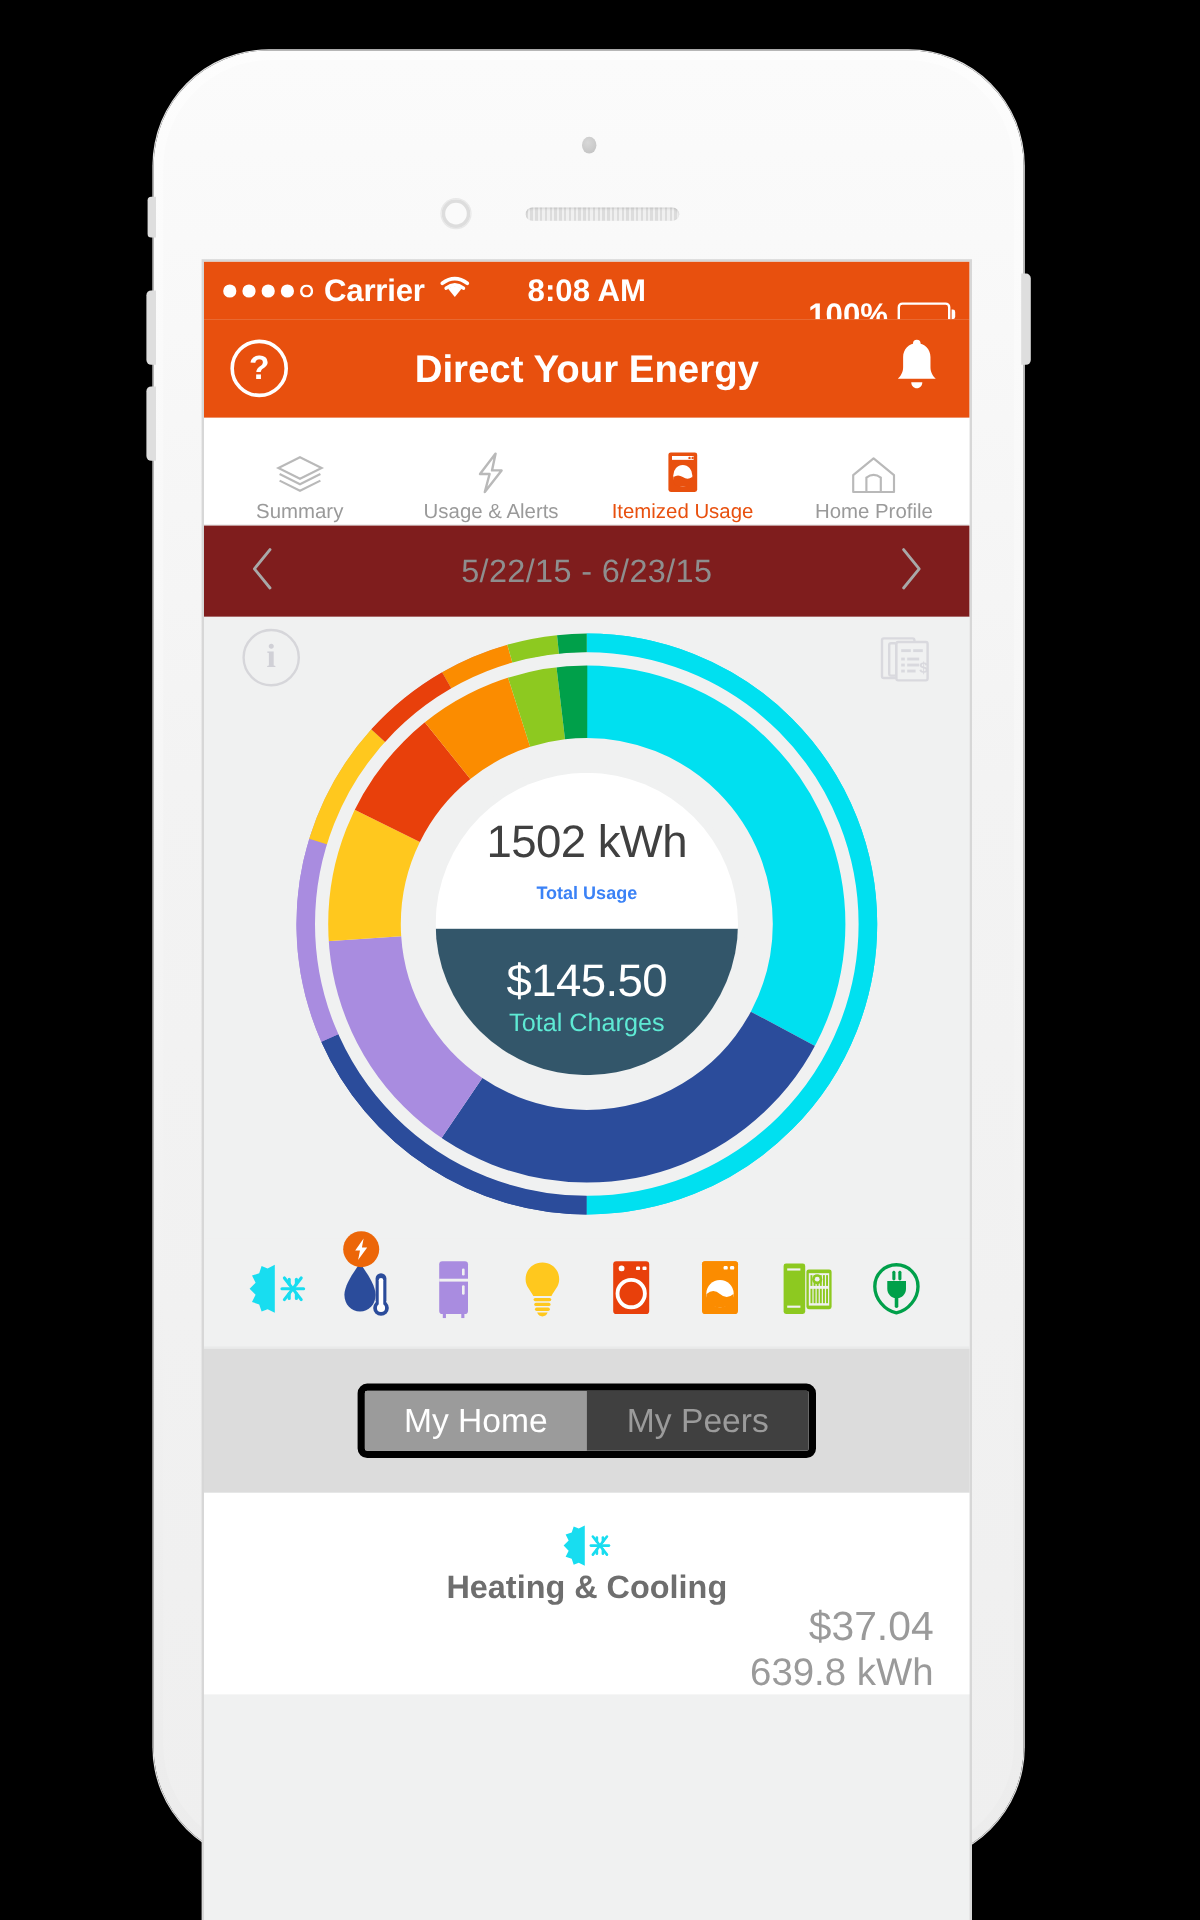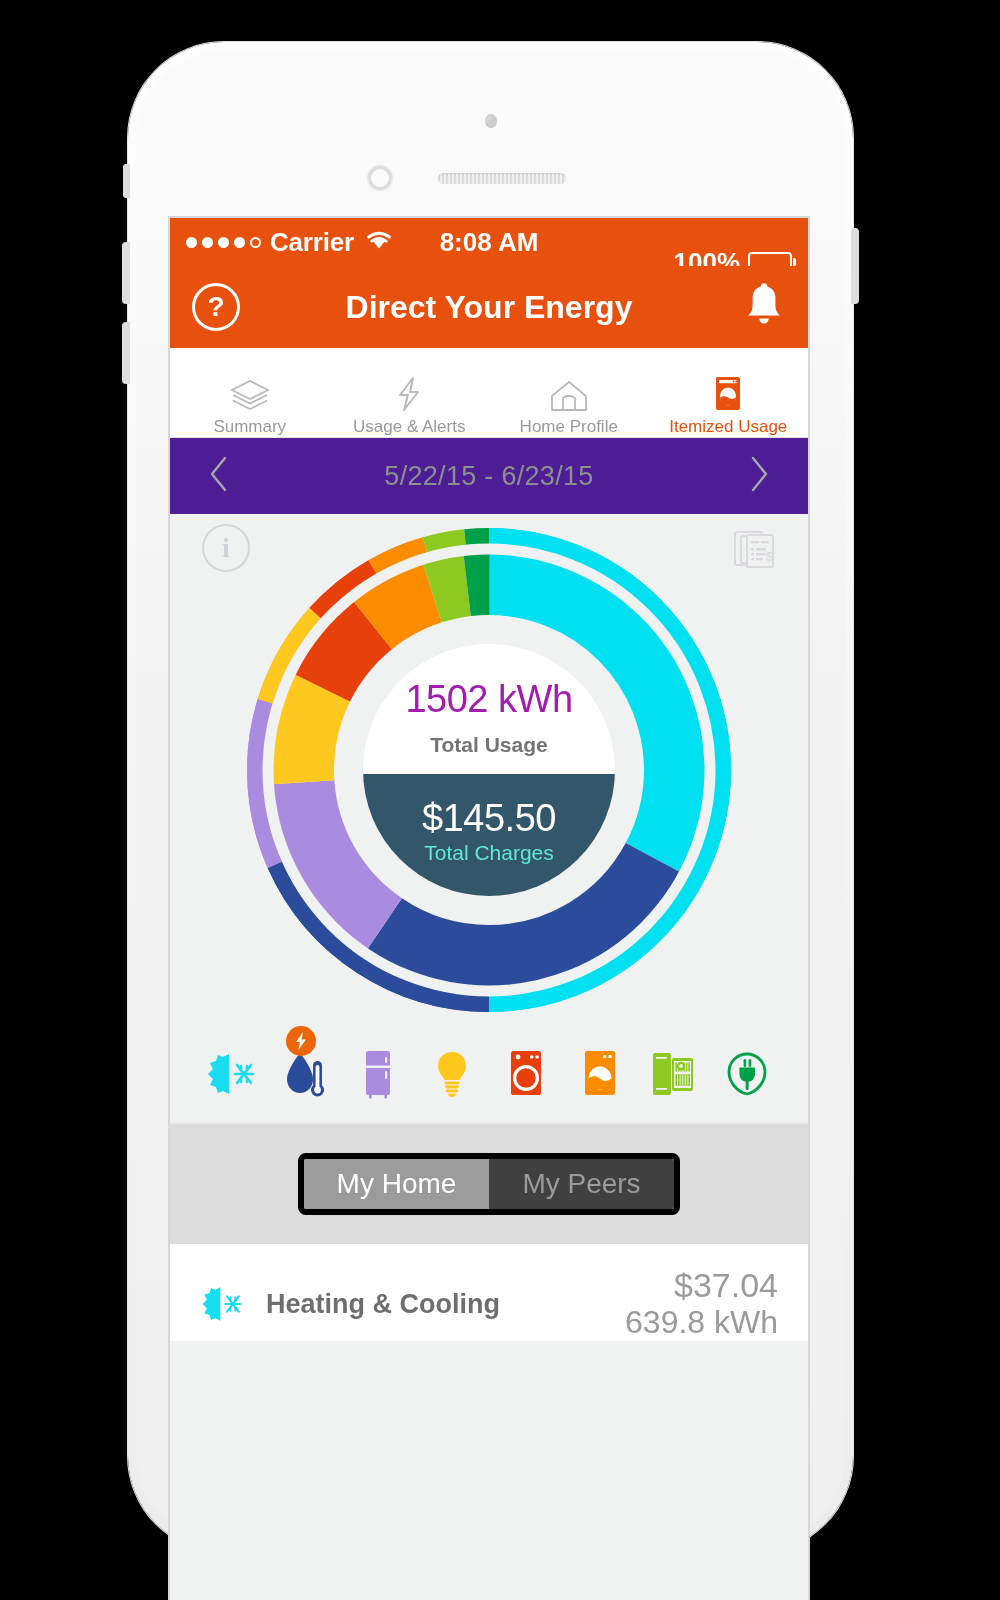--- a/index.html
+++ b/index.html
@@ -184,21 +184,21 @@
     padding-top: 4px;
     margin-top: 26px;
   }
   .tab-icon { height: 34px; display: flex; align-items: flex-end; justify-content: center; }
   .tab-label { font-size: 17px; color: #9a9a9a; }
   .tab.active .tab-label { color: #e8500e; }
 
   
   .date-row {
     height: 76px;
-    background: #4c1d95;
+    background: #7f1d1d;
     display: flex;
     align-items: center;
     justify-content: space-between;
     padding: 0 32px;
   }
   .chev {
     width: 34px; height: 34px;
     cursor: pointer;
     display: flex; align-items: center; justify-content: center;
   }
@@ -256,22 +256,22 @@
     align-items: center; justify-content: center;
     padding-top: 16px;
   }
   .center-bottom {
     flex: 1;
     background: #33566a;
     display: flex; flex-direction: column;
     align-items: center; justify-content: center;
     padding-bottom: 8px;
   }
-  .big-usage { font-size: 38px; color: #a21caf; font-weight: 300; letter-spacing: -0.5px; }
-  .sub-usage { font-size: 21px; color: #737373; font-weight: bold; margin-top: 12px; }
+  .big-usage { font-size: 38px; color: #404040; font-weight: 300; letter-spacing: -0.5px; }
+  .sub-usage { font-size: 15px; color: #3b82f6; font-weight: bold; margin-top: 12px; }
   .big-charges { font-size: 38px; color: #ffffff; font-weight: 300; letter-spacing: -0.5px; }
   .sub-charges { font-size: 21px; color: #5eead4; font-weight: normal; margin-top: 1px; }
 
   
   .icon-strip {
     height: 92px;
     background: #f0f1f1;
     display: flex;
     align-items: center;
     justify-content: space-around;
@@ -319,21 +319,21 @@
 
   
   .list {
     background: #ffffff;
     padding-top: 18px;
   }
   .list-row {
     display: flex;
     align-items: center;
     padding: 6px 30px 0 30px;
-    gap: 22px;
+    flex-direction: column;
   }
   .row-icon { width: 44px; display: flex; justify-content: center; }
   .row-title { font-size: 27px; font-weight: bold; color: #6e6e6e; }
   .row-values { margin-left: auto; text-align: right; }
   .row-amount { font-size: 34px; color: #9a9a9a; font-weight: 300; line-height: 1.05; }
   .row-kwh { font-size: 32px; color: #9a9a9a; font-weight: 300; }
 </style>
 </head>
 <body>
 
@@ -408,42 +408,42 @@
 
       <div class="tab">
         <span class="tab-icon">
           <svg width="32" height="36" viewBox="0 0 32 36">
             <path d="M20 2 L7 19 L15 19 L11 34 L25 16 L17 16 Z" fill="none" stroke="#b9b9b9" stroke-width="2" stroke-linejoin="round"></path>
           </svg>
         </span>
         <span class="tab-label">Usage &amp; Alerts</span>
       </div>
 
-      <div class="tab">
-        <span class="tab-icon">
-          <svg width="42" height="34" viewBox="0 0 42 34">
-            <path d="M4 18 L21 4 L38 18 L38 32 L4 32 Z" fill="none" stroke="#b9b9b9" stroke-width="1.8" stroke-linejoin="round"></path>
-            <path d="M15 32 L15 20 Q21 15.5 27 20 L27 32" fill="none" stroke="#b9b9b9" stroke-width="1.8"></path>
-          </svg>
-        </span>
-        <span class="tab-label">Home Profile</span>
-      </div>
-
       <div class="tab active">
         <span class="tab-icon">
           <svg width="30" height="36" viewBox="0 0 30 36">
             <rect x="3" y="1" width="24" height="33" rx="2" fill="#e8500e"></rect>
             <rect x="6" y="4" width="18" height="3.2" fill="#fff"></rect>
             <circle cx="20.6" cy="5.6" r="1" fill="#e8500e"></circle>
             <circle cx="23.2" cy="5.6" r="1" fill="#e8500e"></circle>
             <ellipse cx="15" cy="20.4" rx="8" ry="9" fill="#fff"></ellipse>
             <path d="M7.2 21.6 Q11 18.8 15 21.6 Q19 24.4 22.8 21.6 L22.8 25 Q22.8 29.4 15 29.4 Q7.2 29.4 7.2 25 Z" fill="#e8500e"></path>
           </svg>
         </span>
         <span class="tab-label">Itemized Usage</span>
+      </div>
+
+      <div class="tab">
+        <span class="tab-icon">
+          <svg width="42" height="34" viewBox="0 0 42 34">
+            <path d="M4 18 L21 4 L38 18 L38 32 L4 32 Z" fill="none" stroke="#b9b9b9" stroke-width="1.8" stroke-linejoin="round"></path>
+            <path d="M15 32 L15 20 Q21 15.5 27 20 L27 32" fill="none" stroke="#b9b9b9" stroke-width="1.8"></path>
+          </svg>
+        </span>
+        <span class="tab-label">Home Profile</span>
       </div>
     </div>
 
     <div class="date-row">
       <div class="chev">
         <span>
           <svg width="22" height="36" viewBox="0 0 22 36">
             <path d="M17 2 L4 18 L17 34" fill="none" stroke="#a8a8a8" stroke-width="2.4" stroke-linecap="round" stroke-linejoin="round"></path>
           </svg>
         </span>

